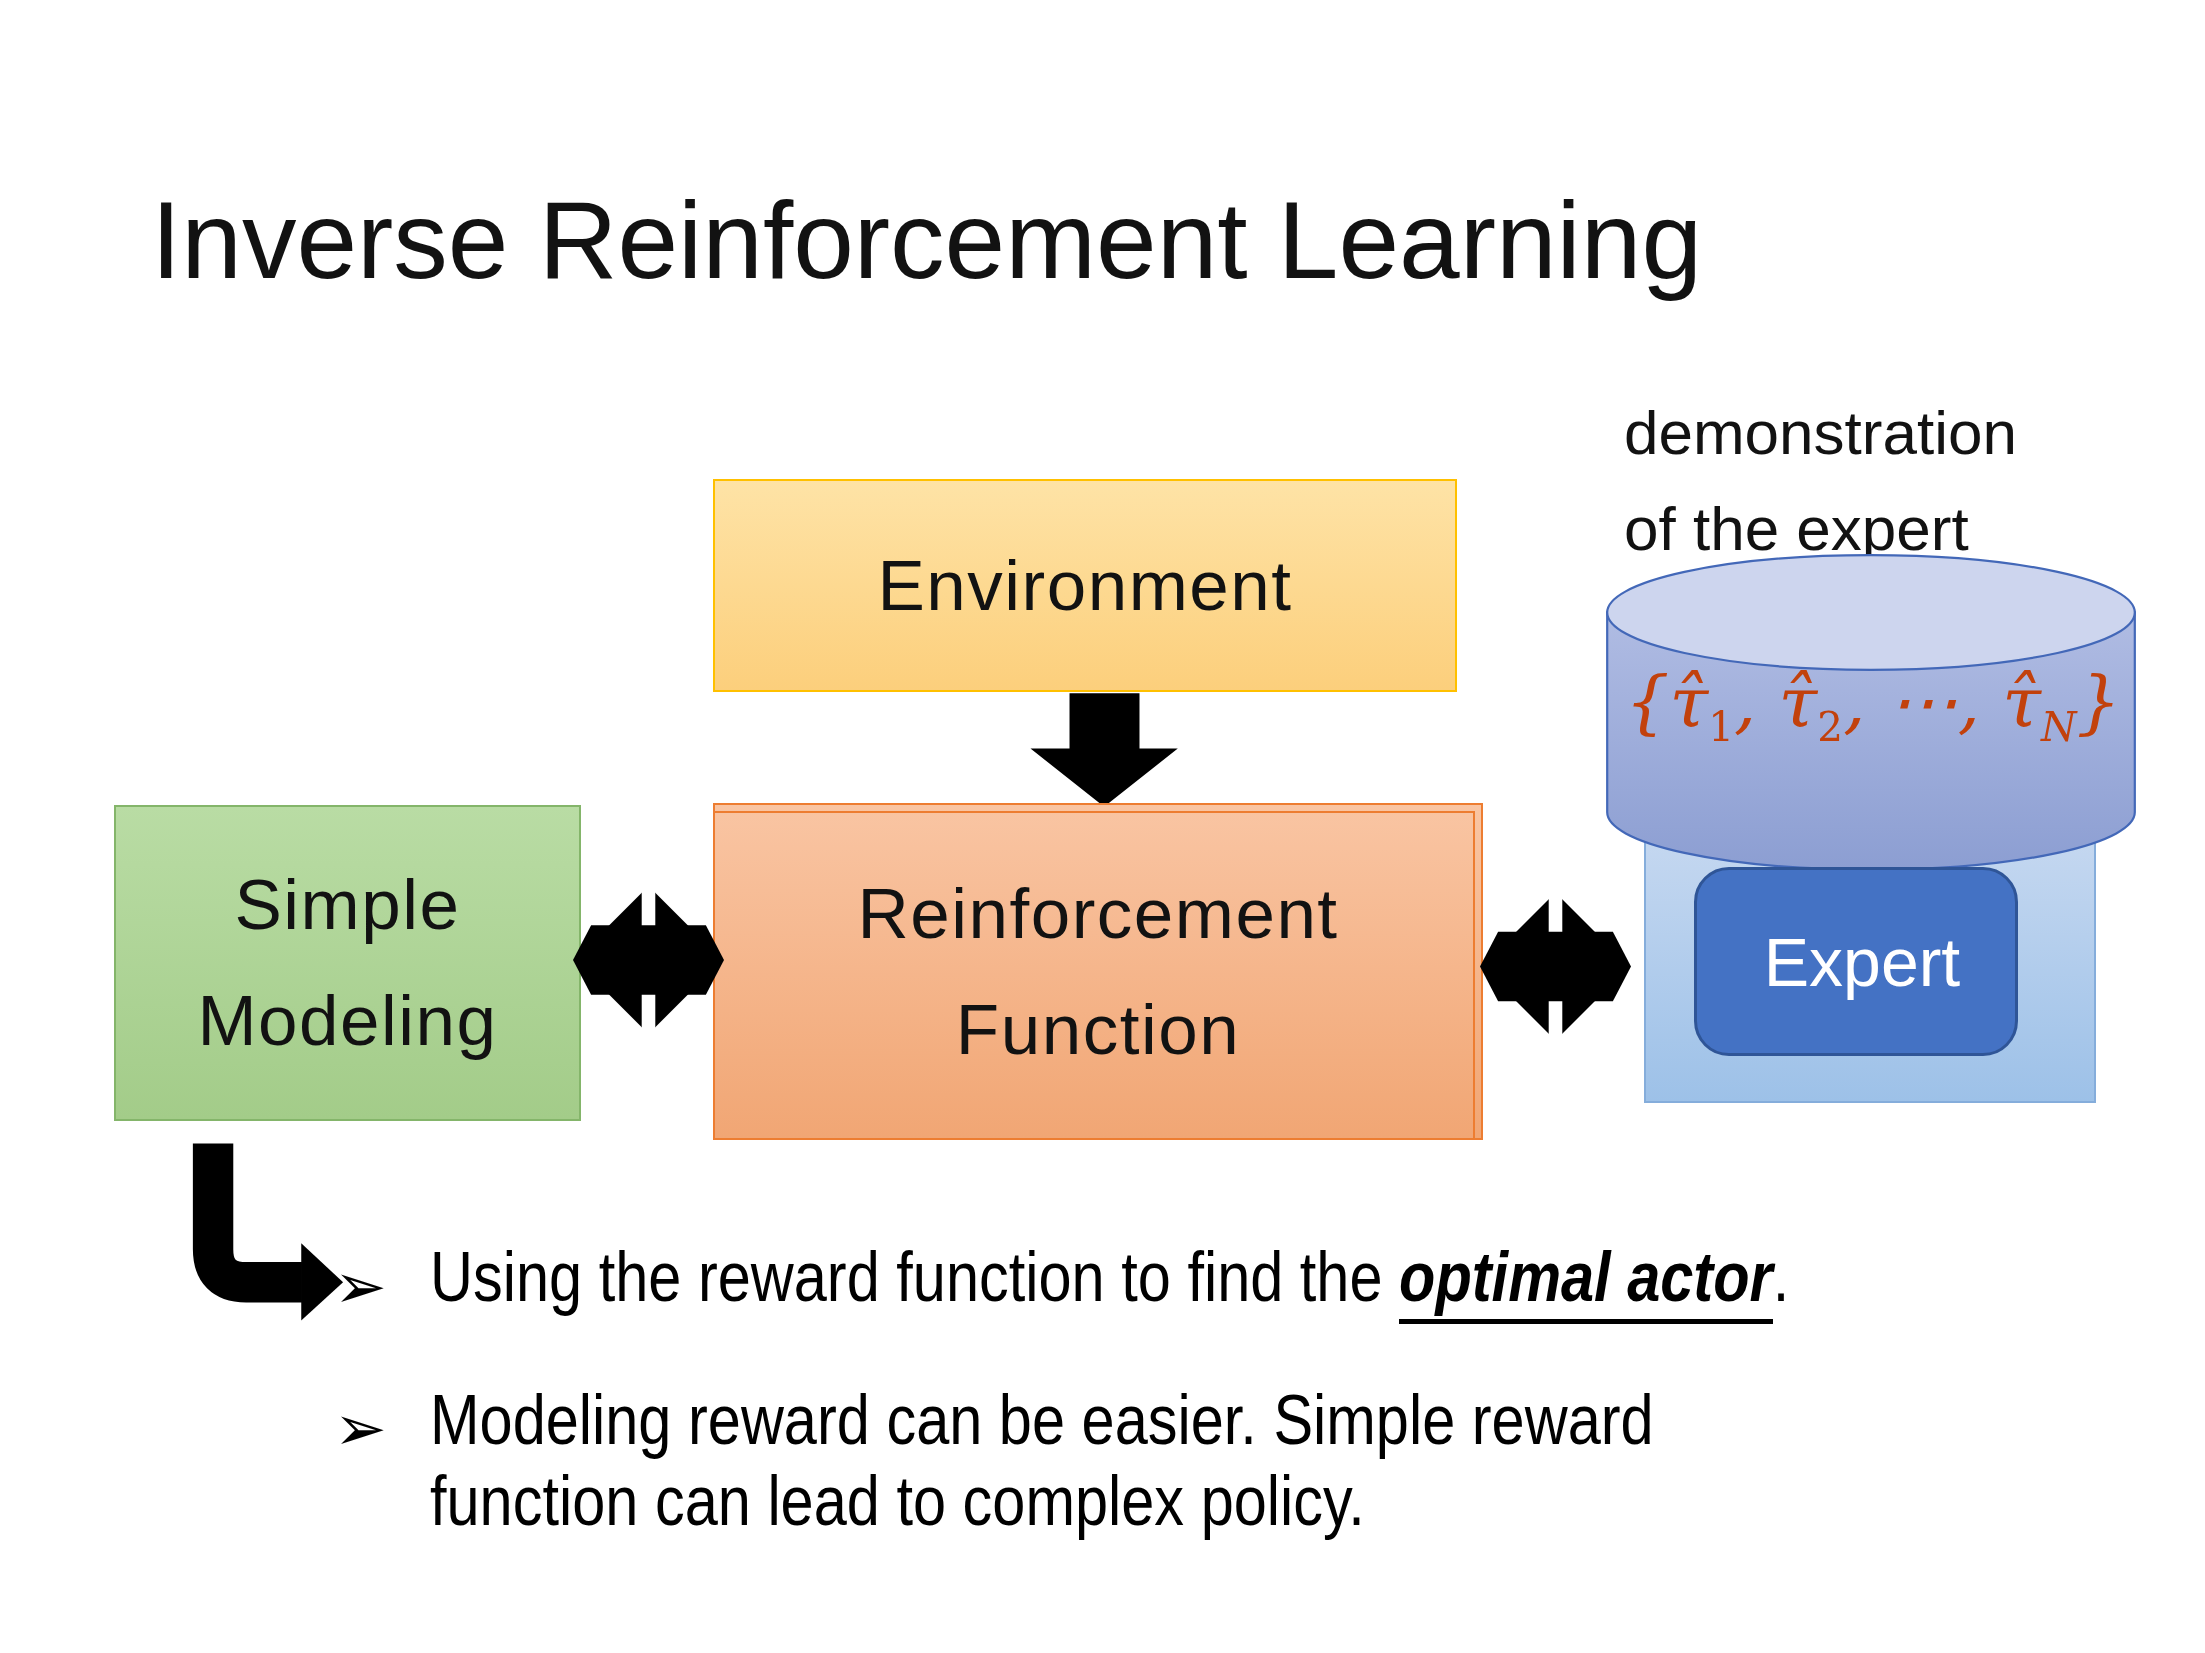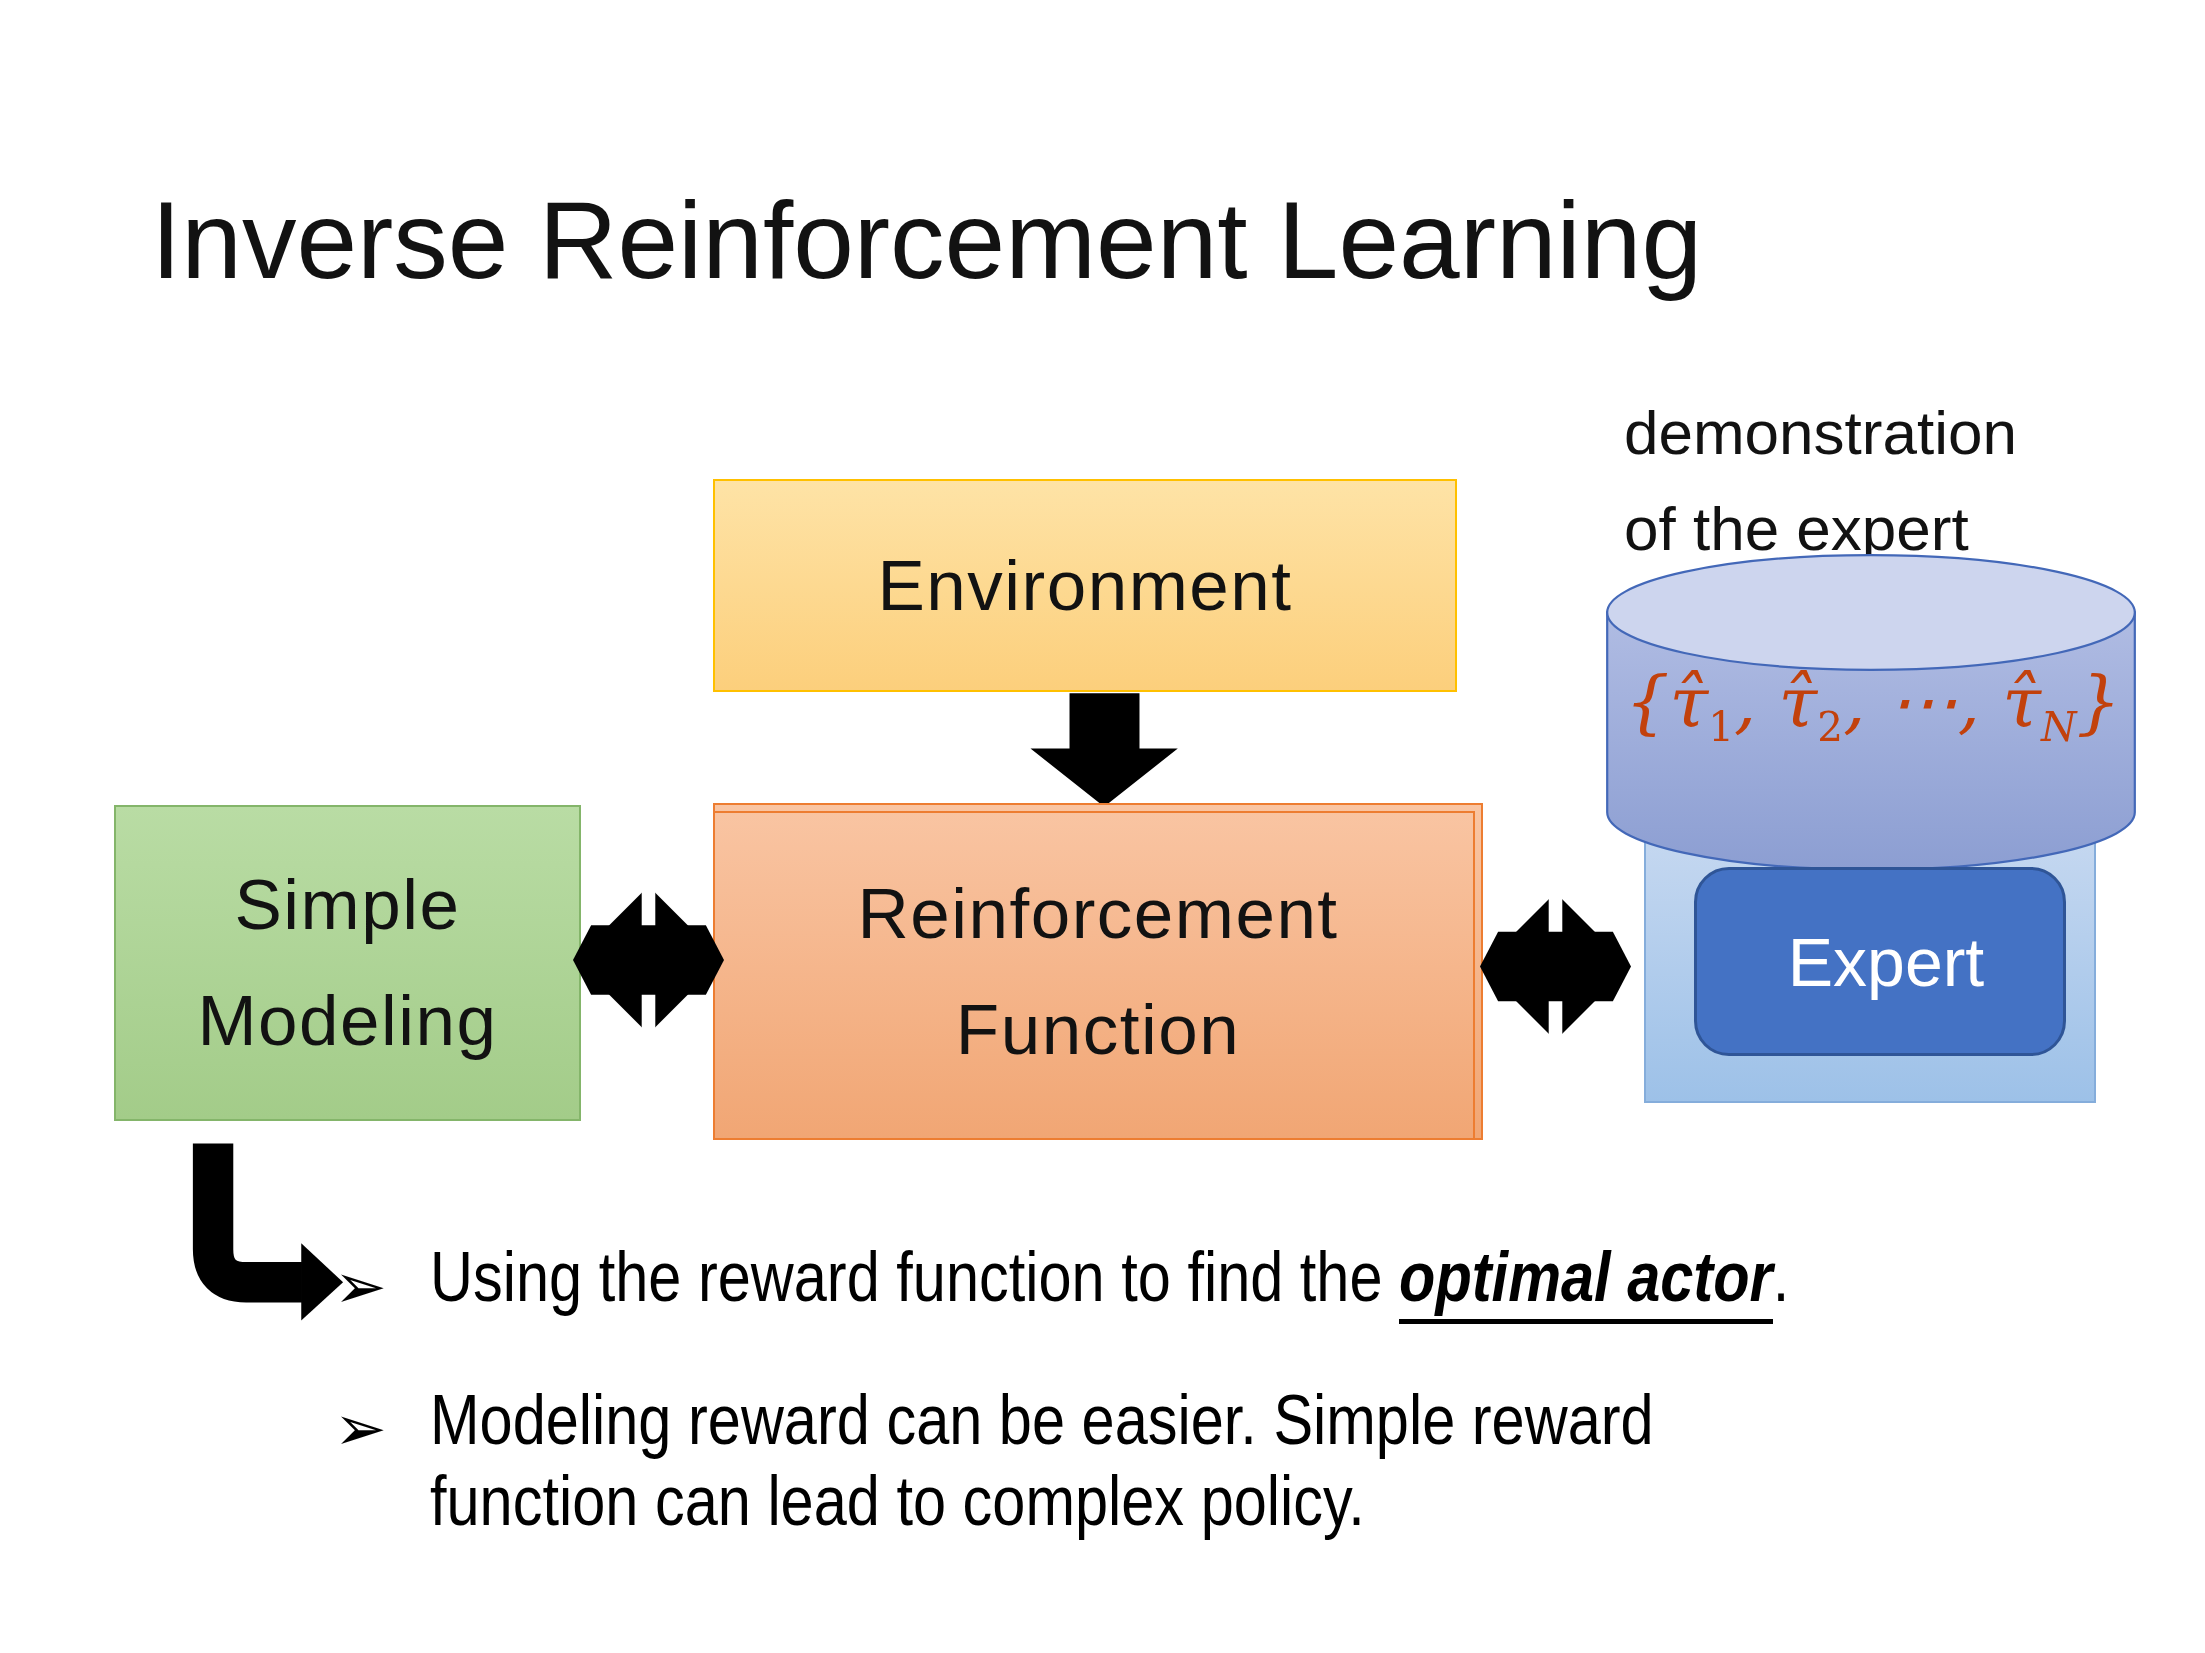--- a/index.html
+++ b/index.html
@@ -56,21 +56,21 @@
     left:1624px;top:385px;width:529px;
     font-size:62px;line-height:96px;
   }
 
   .expert-panel{
     left:1644px;top:807px;width:452px;height:296px;
     background:linear-gradient(180deg,var(--panel-fill-top),var(--panel-fill-bottom));
     border:2.2px solid var(--panel-border);
   }
   .expert-button{
-    left:1694px;top:867px;width:372px;height:189px;
+    left:1694px;top:867px;width:324px;height:189px;
     background:var(--expert-fill);
     border:3.7px solid var(--expert-border);
     border-radius:35px;
     display:flex;align-items:center;justify-content:center;
     color:#ffffff;font-size:68px;padding-left:12px;
   }
 
   .formula{
     left:1610px;top:651px;width:526px;
     text-align:center;

